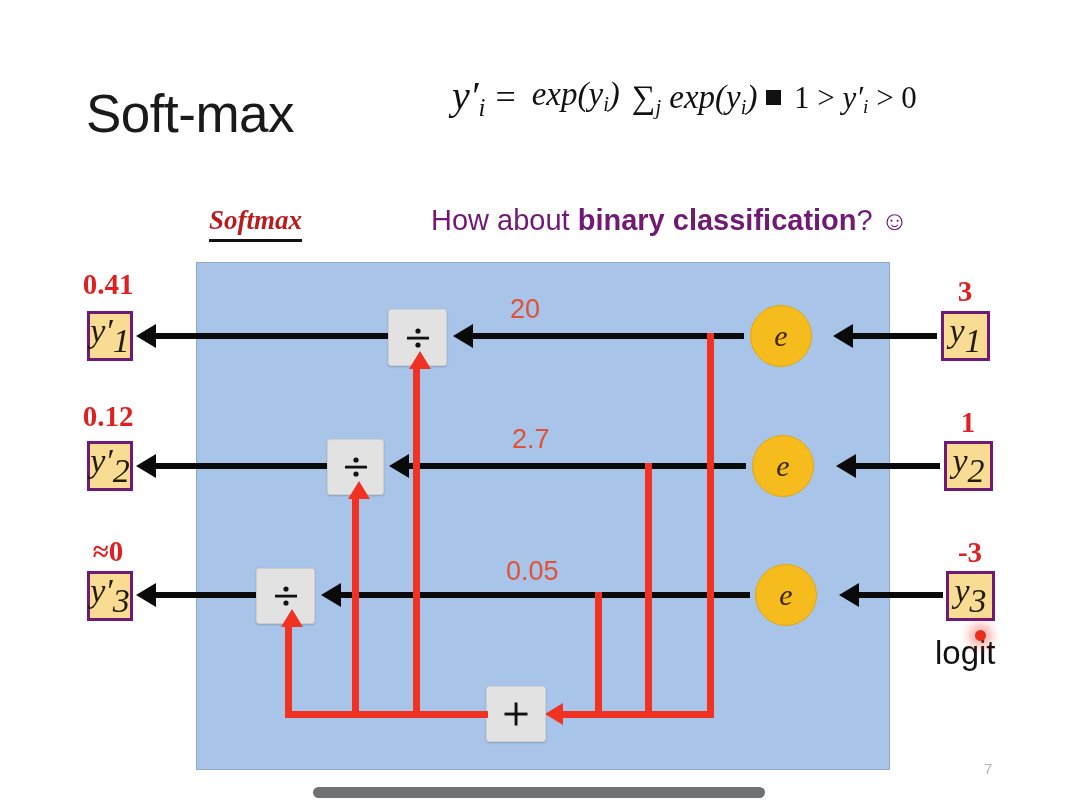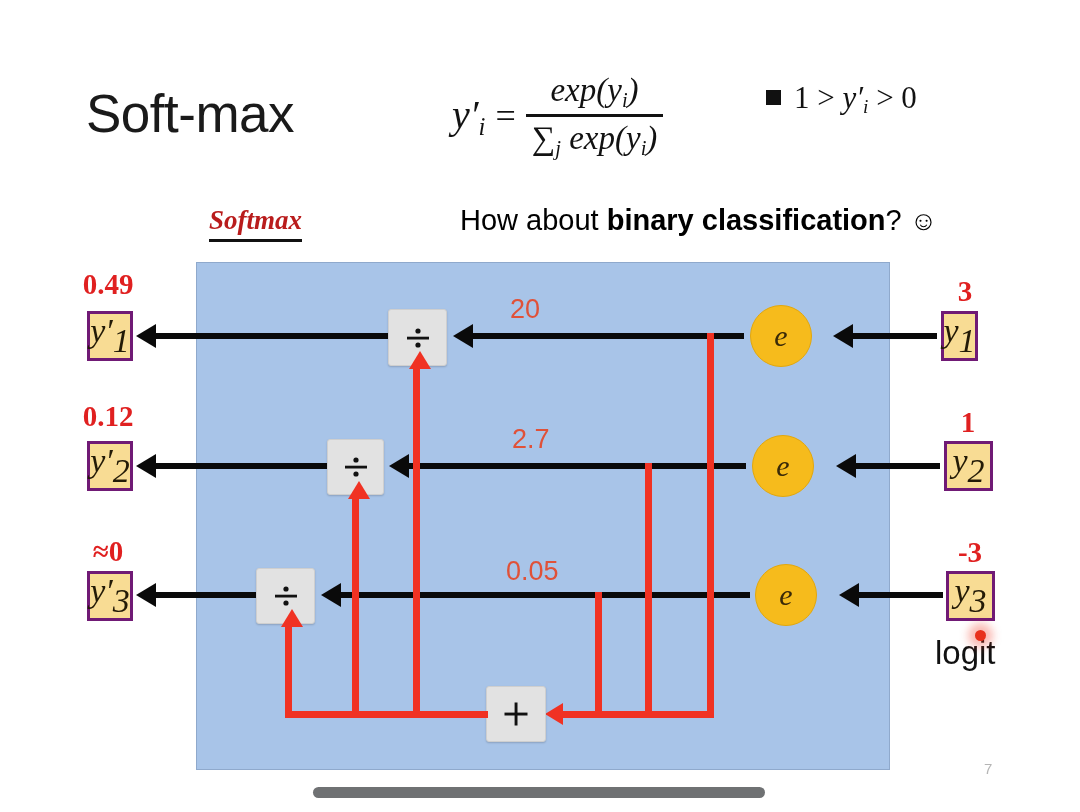--- a/index.html
+++ b/index.html
@@ -34,21 +34,21 @@
     left: 452px; top: 72px;
     font-family: "Liberation Serif", serif;
     font-style: italic;
     color: #121212;
     display: flex;
     align-items: center;
     white-space: nowrap;
   }
   #formula .lhs { font-size: 40px; margin-right: 6px; }
   #formula .eq { font-size: 36px; margin: 0 10px 0 4px; font-style: normal; }
-  .frac { display: inline-flex; flex-direction: column; align-items: center; }
+  .frac { display: inline-flex; flex-direction: row; align-items: center; }
   .frac .num { font-size: 33px; padding: 0 6px 2px 6px; }
   .frac .bar { height: 3px; background: #121212; width: 100%; }
   .frac .den { font-size: 33px; padding: 3px 6px 0 6px; }
   .sub { font-size: 0.62em; vertical-align: -0.28em; }
   .prime { font-style: italic; }
 
   
   #bullets {
     left: 766px; top: 80px;
     font-family: "Liberation Serif", serif;
@@ -76,23 +76,23 @@
     left: 209px; top: 205px;
     font-size: 27px;
     font-weight: bold;
     font-style: italic;
     color: #b91c1c;
     font-family: "Liberation Serif", serif;
     border-bottom: 3px solid #111;
     padding-bottom: 3px;
   }
   #question {
-    left: 460px; top: 204px;
+    left: 431px; top: 204px;
     font-size: 29px;
-    color: #000000;
+    color: #701a75;
     white-space: nowrap;
     text-align: right;
   }
   #question b { font-weight: bold; }
   #question .smiley { font-size: 27px; }
 
   
   #panel {
     left: 196px; top: 262px;
     width: 694px; height: 508px;
@@ -243,21 +243,21 @@
     </div>
   </div>
 
   <div class="abs" id="softmax-label">Softmax</div>
   <div class="abs" id="question">
     <span>How about </span><b>binary classification</b><span>? </span><span class="smiley">☺</span>
   </div>
 
   <div class="abs" id="panel"></div>
 
-  <div class="abs redval" style="left:68px; top:268px; width:80px;">0.49</div>
+  <div class="abs redval" style="left:68px; top:268px; width:80px;">0.41</div>
   <div class="abs ybox" style="left:87px; top:311px; width:46px; height:50px;">
     <span><span>y</span><span class="prime">′</span><span class="sub">1</span></span>
   </div>
 
   <div class="abs blk-line" style="left:155px; top:333px; width:235px;"></div>
   <div class="abs blk-head" style="left:136px; top:324px;"></div>
 
   <div class="abs opbox" style="left:388px; top:309px; width:59px; height:57px;">
     <svg width="28" height="28" viewBox="0 0 28 28">
       <circle cx="14" cy="7" r="2.6" fill="#111"></circle>
@@ -269,21 +269,21 @@
   <div class="abs blk-line" style="left:472px; top:333px; width:272px;"></div>
   <div class="abs blk-head" style="left:453px; top:324px;"></div>
   <div class="abs flowval" style="left:510px; top:294px;">20</div>
 
   <div class="abs ecircle" style="left:750px; top:305px;">e</div>
 
   <div class="abs blk-line" style="left:852px; top:333px; width:85px;"></div>
   <div class="abs blk-head" style="left:833px; top:324px;"></div>
 
   <div class="abs redval" style="left:925px; top:275px; width:80px;">3</div>
-  <div class="abs ybox" style="left:941px; top:311px; width:37px; height:50px;">
+  <div class="abs ybox" style="left:941px; top:311px; width:49px; height:50px;">
     <span><span>y</span><span class="sub">1</span></span>
   </div>
 
   <div class="abs redval" style="left:68px; top:400px; width:80px;">0.12</div>
   <div class="abs ybox" style="left:87px; top:441px; width:46px; height:50px;">
     <span><span>y</span><span class="prime">′</span><span class="sub">2</span></span>
   </div>
   <div class="abs blk-line" style="left:155px; top:463px; width:175px;"></div>
   <div class="abs blk-head" style="left:136px; top:454px;"></div>
 

